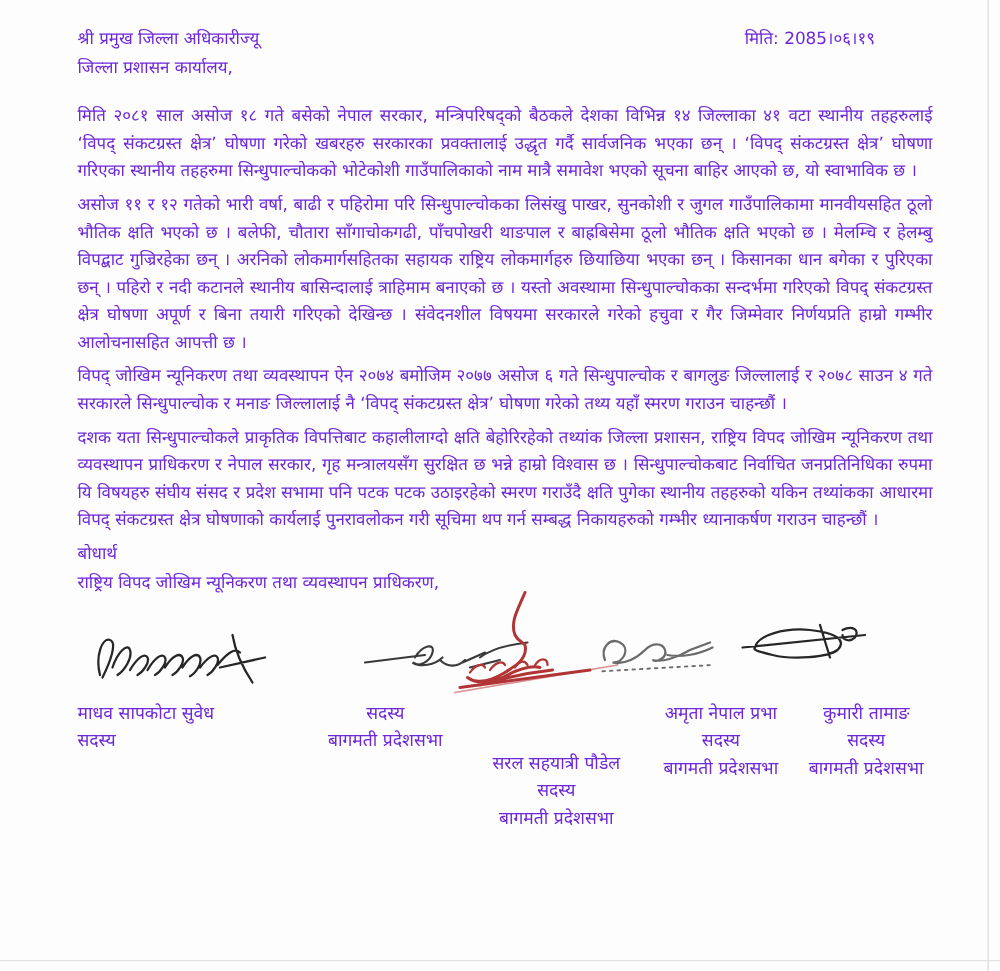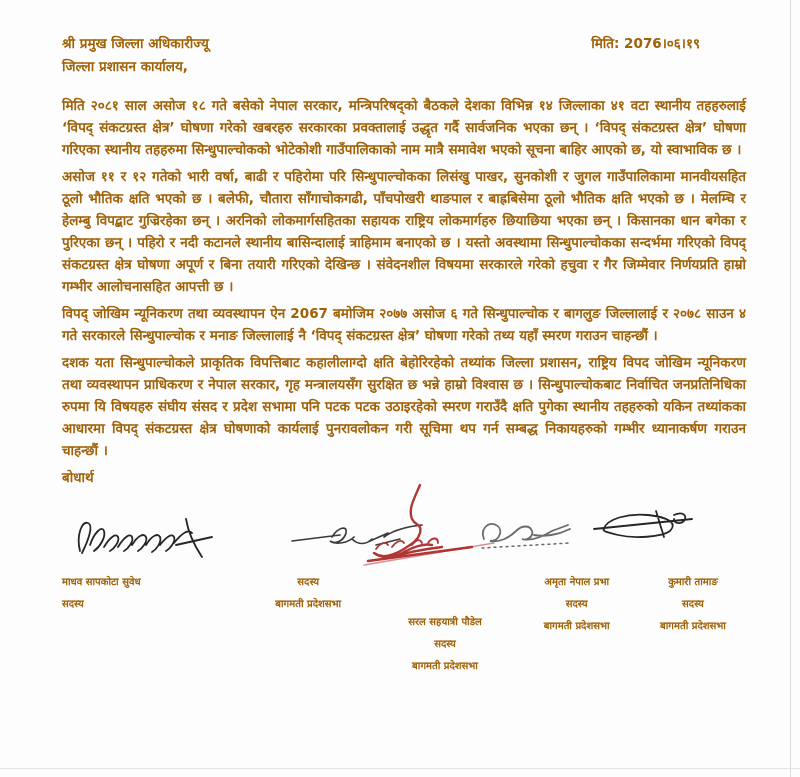--- a/index.html
+++ b/index.html
@@ -14,26 +14,26 @@
   .scan-edge-right {
     position: absolute; right: 9px; top: 0; width: 1px; height: 100%;
     background: #dcdcdc;
   }
   .scan-edge-bottom {
     position: absolute; left: 0; bottom: 8px; width: 100%; height: 1px;
     background: #e3e3e3;
   }
   .letter {
     position: absolute;
-    left: 62px; top: 32px;
+    left: 62px; top: 20px;
     width: 684px;
     font-size: 13.5px;
-    font-weight: 700;
+    font-weight: 400;
     line-height: 22px;
-    color: #a16207;
+    color: #6d28d9;
   }
   .letter-header {
     display: flex;
     justify-content: space-between;
     align-items: flex-start;
     margin-bottom: 16px;
   }
   .recipient div { line-height: 23px; }
   .date { line-height: 23px; white-space: nowrap; padding-right: 46px; }
   .body-paragraphs p {
@@ -49,21 +49,21 @@
   }
   .sig { position: absolute; }
   .sig svg { display: block; overflow: visible; }
   .signatory-row {
     display: flex;
     width: 100%;
     margin-top: 2px;
   }
   .signatory {
     text-align: center;
-    font-size: 10px;
+    font-size: 14px;
     line-height: 22px;
   }
   .signatory.first { text-align: left; }
   .col-1 { width: 26%; }
   .col-2 { width: 20%; }
   .col-3 { width: 20%; margin-top: 40px; }
   .col-4 { width: 18.5%; }
   .col-5 { width: 15.5%; }
   .signatory .sig-name { white-space: nowrap; }
 </style>
@@ -73,32 +73,33 @@
 <div class="scan-edge-right"></div>
 <div class="scan-edge-bottom"></div>
 
 <div class="letter">
 
   <div class="letter-header">
     <div class="recipient">
       <div>श्री प्रमुख जिल्ला अधिकारीज्यू</div>
       <div>जिल्ला प्रशासन कार्यालय,</div>
     </div>
-    <div class="date">मिति: 2076।०६।१९</div>
+    <div class="date">मिति: 2085।०६।१९</div>
   </div>
 
   <div class="body-paragraphs">
     <p>मिति २०८१ साल असोज १८ गते बसेको नेपाल सरकार, मन्त्रिपरिषद्को बैठकले देशका विभिन्न १४ जिल्लाका ४१ वटा स्थानीय तहहरुलाई ‘विपद् संकटग्रस्त क्षेत्र’ घोषणा गरेको खबरहरु सरकारका प्रवक्तालाई उद्धृत गर्दै सार्वजनिक भएका छन् । ‘विपद् संकटग्रस्त क्षेत्र’ घोषणा गरिएका स्थानीय तहहरुमा सिन्धुपाल्चोकको भोटेकोशी गाउँपालिकाको नाम मात्रै समावेश भएको सूचना बाहिर आएको छ, यो स्वाभाविक छ ।</p>
     <p>असोज ११ र १२ गतेको भारी वर्षा, बाढी र पहिरोमा परि सिन्धुपाल्चोकका लिसंखु पाखर, सुनकोशी र जुगल गाउँपालिकामा मानवीयसहित ठूलो भौतिक क्षति भएको छ । बलेफी, चौतारा साँगाचोकगढी, पाँचपोखरी थाङपाल र बाह्रबिसेमा ठूलो भौतिक क्षति भएको छ । मेलम्चि र हेलम्बु विपद्बाट गुज्रिरहेका छन् । अरनिको लोकमार्गसहितका सहायक राष्ट्रिय लोकमार्गहरु छियाछिया भएका छन् । किसानका धान बगेका र पुरिएका छन् । पहिरो र नदी कटानले स्थानीय बासिन्दालाई त्राहिमाम बनाएको छ । यस्तो अवस्थामा सिन्धुपाल्चोकका सन्दर्भमा गरिएको विपद् संकटग्रस्त क्षेत्र घोषणा अपूर्ण र बिना तयारी गरिएको देखिन्छ । संवेदनशील विषयमा सरकारले गरेको हचुवा र गैर जिम्मेवार निर्णयप्रति हाम्रो गम्भीर आलोचनासहित आपत्ती छ ।</p>
-    <p>विपद् जोखिम न्यूनिकरण तथा व्यवस्थापन ऐन 2067 बमोजिम २०७७ असोज ६ गते सिन्धुपाल्चोक र बागलुङ जिल्लालाई र २०७८ साउन ४ गते सरकारले सिन्धुपाल्चोक र मनाङ जिल्लालाई नै ‘विपद् संकटग्रस्त क्षेत्र’ घोषणा गरेको तथ्य यहाँ स्मरण गराउन चाहन्छौं ।</p>
+    <p>विपद् जोखिम न्यूनिकरण तथा व्यवस्थापन ऐन २०७४ बमोजिम २०७७ असोज ६ गते सिन्धुपाल्चोक र बागलुङ जिल्लालाई र २०७८ साउन ४ गते सरकारले सिन्धुपाल्चोक र मनाङ जिल्लालाई नै ‘विपद् संकटग्रस्त क्षेत्र’ घोषणा गरेको तथ्य यहाँ स्मरण गराउन चाहन्छौं ।</p>
     <p>दशक यता सिन्धुपाल्चोकले प्राकृतिक विपत्तिबाट कहालीलाग्दो क्षति बेहोरिरहेको तथ्यांक जिल्ला प्रशासन, राष्ट्रिय विपद जोखिम न्यूनिकरण तथा व्यवस्थापन प्राधिकरण र नेपाल सरकार, गृह मन्त्रालयसँग सुरक्षित छ भन्ने हाम्रो विश्वास छ । सिन्धुपाल्चोकबाट निर्वाचित जनप्रतिनिधिका रुपमा यि विषयहरु संघीय संसद र प्रदेश सभामा पनि पटक पटक उठाइरहेको स्मरण गराउँदै क्षति पुगेका स्थानीय तहहरुको यकिन तथ्यांकका आधारमा विपद् संकटग्रस्त क्षेत्र घोषणाको कार्यलाई पुनरावलोकन गरी सूचिमा थप गर्न सम्बद्ध निकायहरुको गम्भीर ध्यानाकर्षण गराउन चाहन्छौं ।</p>
   </div>
 
   <div class="cc-block">
     <div>बोधार्थ</div>
+    <div>राष्ट्रिय विपद जोखिम न्यूनिकरण तथा व्यवस्थापन प्राधिकरण,</div>
   </div>
 
   <div class="signature-strip">
 
     <div class="sig" style="left:12px; top:16px;">
       <svg width="150" height="48" viewBox="0 0 150 48" fill="none">
         <path stroke-width="1.8" stroke-linecap="round" fill="none" d="M6,40 C2,24 8,10 14,12 C20,14 14,30 8,42 M16,34 C20,22 28,14 30,20 C32,26 26,36 20,40 M30,36 C36,26 42,22 44,26 C46,30 40,38 36,40 M44,36 C50,26 56,22 58,26 C60,30 54,38 50,40 M58,34 C64,24 70,22 72,26 C74,30 68,38 64,40 M72,34 C78,24 84,22 86,26 C88,31 82,39 78,41 M86,34 C92,26 98,22 100,26 C102,30 96,38 92,40 M100,32 C108,22 114,18 118,22 M112,8 C114,20 120,34 128,46 M102,34 L138,26" stroke="#262626"></path>
       </svg>
     </div>
 

